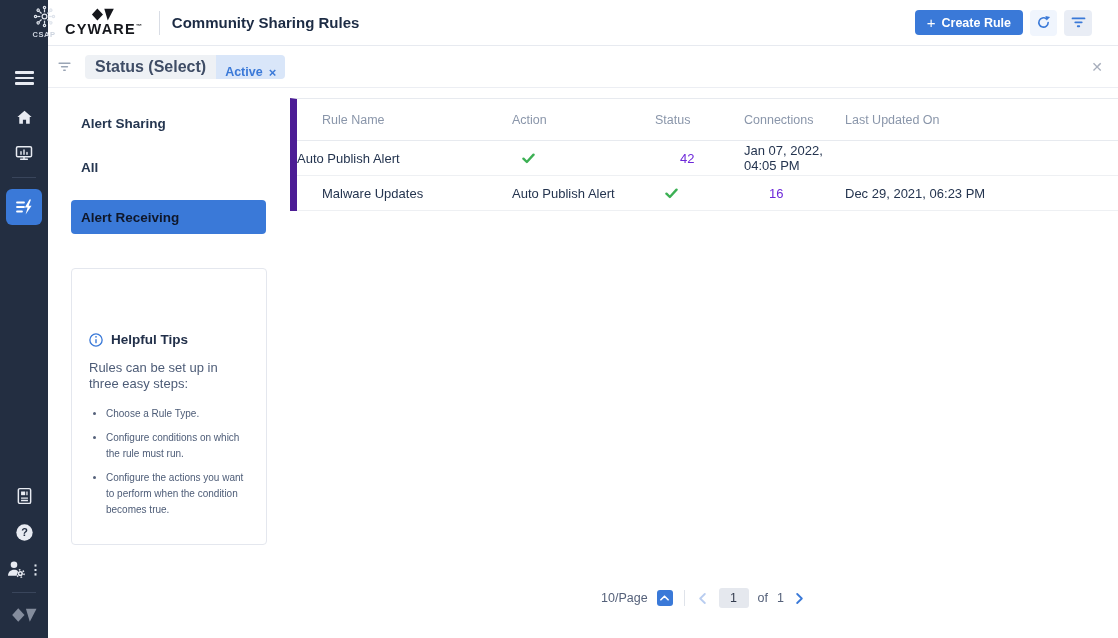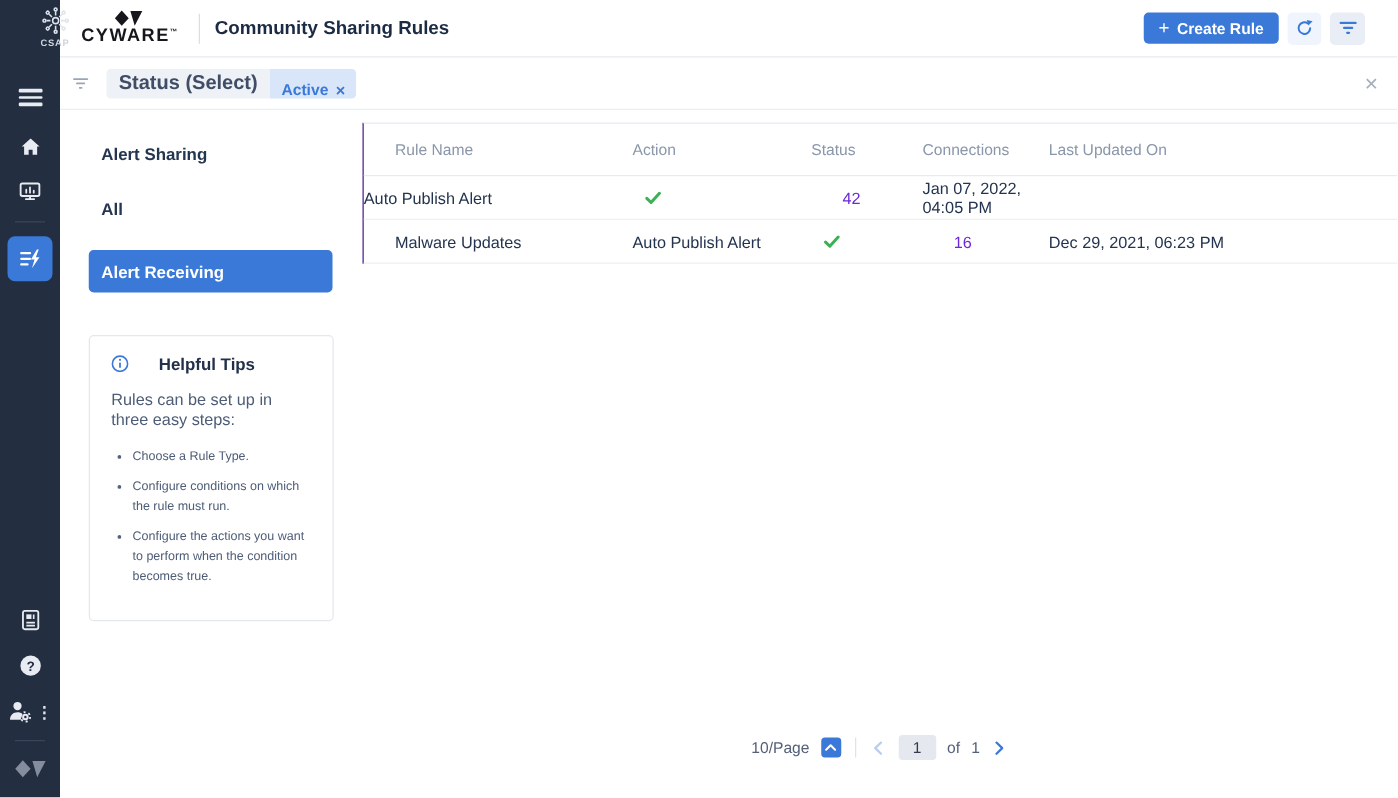--- a/index.html
+++ b/index.html
@@ -57,35 +57,35 @@
   .chip-value { background:#d9e6f9; color:#3a79d8; font-size:12.5px; font-weight:600; padding:0 9px; display:flex; align-items:flex-end; gap:6px; }
   .chip-x { font-size:13px; font-weight:700; cursor:pointer; line-height:1; }
   .close-filters { margin-left:auto; margin-right:15px; color:#a7aebc; font-size:14px; font-weight:400; line-height:1; }
 
   
   .tabs { position:absolute; left:71px; top:106px; width:195px; }
   .tab {
     height:34px; margin-bottom:10px; display:flex; align-items:center; padding-left:10px;
     font-size:13.5px; font-weight:600; color:#253650; border-radius:4px; cursor:pointer;
   }
-  .tab.active { background:#3a79d8; color:#ffffff;margin-top:16px; }
+  .tab.active { background:#3a79d8; color:#0f172a;margin-top:16px; }
 
   
   .tips {
     position:absolute; left:71px; top:268px; width:196px; border:1px solid #e4e7ee;
     border-radius:4px; padding:15px 16px 18px 17px; background:#fff;
   }
-  .tips-head { display:flex; align-items:flex-start; gap:24px; font-size:13.5px; font-weight:700; color:#22304a; }
+  .tips-head { display:flex; align-items:flex-end; gap:8px; font-size:13.5px; font-weight:700; color:#22304a;margin-top:48px; }
   .tips-intro { margin:13px 0 0 0; font-size:13px; line-height:16px; color:#4d5c77; }
   .tips ul { margin:14px 0 0 0; padding-left:17px; }
   .tips li { font-size:10px; line-height:16px; color:#4d5c77; margin-bottom:8px; }
   .tips li::marker { color:#55617a; }
 
   
-  .rules-table { position:absolute; left:290px; top:98px; width:828px; border-top:1px solid #e7eaef; border-left:1px solid #4c1d95; background:#fff; }
+  .rules-table { position:absolute; left:290px; top:98px; width:828px; border-top:1px solid #e7eaef; border-left:7px solid #4c1d95; background:#fff; }
   .t-grid { display:grid; grid-template-columns:215px 143px 89px 101px 1fr; align-items:center; }
   .thead { height:42px; border-bottom:1px solid #e7eaef; }
   .thead .cell { font-size:12.5px; color:#8a96aa; font-weight:400; }
   .trow { height:35px; border-bottom:1px solid #eef0f3; }
   .trow .cell { font-size:13px; color:#24344f; }
   .cell.c1 { padding-left:25px; }
   .cell.c3-val { padding-left:10px; display:flex; align-items:center; }
   .cell.c4-val { padding-left:25px; }
   .link { color:#6d28d9; cursor:pointer; text-decoration:none; }
 

